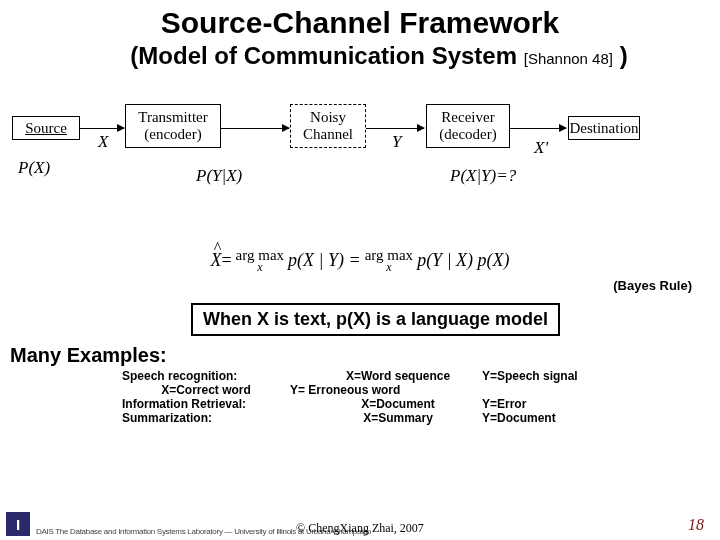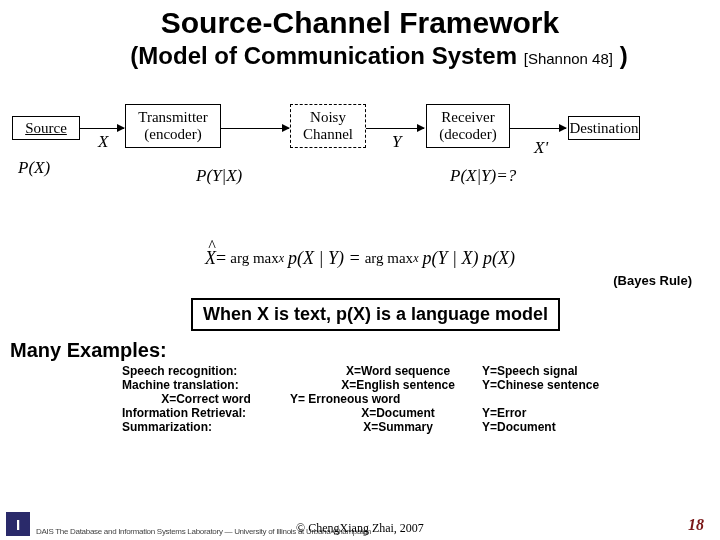--- a/index.html
+++ b/index.html
@@ -26,38 +26,38 @@
   .lX { left: 98px; top: 34px; }
   .lY { left: 392px; top: 34px; }
   .lXp { left: 534px; top: 40px; }
   .pX { left: 18px; top: 60px; }
   .pYX { left: 196px; top: 68px; }
   .pXY { left: 450px; top: 68px; }
   .formula { text-align: center; margin-top: 0px; }
   .formula-row { display: inline-flex; align-items: center; font-family: "Times New Roman", serif; font-size: 18px; }
   .hat { position: relative; display: inline-block; }
   .hat::before { content: "^"; position: absolute; left: 3px; top: -11px; font-size: 16px; }
-  .argmax { display: inline-flex; flex-direction: row; align-items: center; line-height: 0.95; margin: 0 4px; }
+  .argmax { display: inline-flex; flex-direction: column; align-items: center; line-height: 0.95; margin: 0 4px; }
   .argmax .top { font-size: 15px; }
   .argmax .bot { font-size: 12px; font-style: italic; }
   .bayes { text-align: right; font-weight: bold; font-size: 13px; padding-right: 28px; margin-top: 4px; }
   .boxline { text-align: center; margin-top: 10px; padding-left: 31px; }
   .boxline span { display: inline-block; border: 2px solid #000; padding: 4px 10px; font-weight: bold; font-size: 18px; }
   .examples { padding: 8px 10px 0 10px; }
   .ex-title { font-weight: bold; font-size: 20px; }
   .ex-table { margin-left: 112px; margin-top: 2px; font-weight: bold; font-size: 12px; }
   .ex-row { display: flex; }
   .ex-a { width: 192px; }
   .ex-b { width: 168px; text-align: center; }
   .ex-c { }
   .footer { position: absolute; bottom: 4px; left: 0; right: 0; display: flex; align-items: flex-end; }
   .logo { width: 24px; height: 24px; background: #2a2a6a; color: #fff; font-weight: bold; font-size: 15px; display: flex; align-items: center; justify-content: center; margin-left: 6px; }
   .logo-text { font-size: 8px; color: #444; margin-left: 6px; letter-spacing: -0.3px; }
   .copyright { position: absolute; left: 0; right: 0; text-align: center; font-size: 12px; font-family: "Times New Roman", serif; }
-  .pagenum { position: absolute; right: 16px; bottom: 2px; color: #7a1616; font-style: italic; font-family: "Times New Roman", serif; font-size: 16px; font-weight: bold; }
+  .pagenum { position: absolute; right: 16px; bottom: 2px; color: #7a1616; font-style: italic; font-family: "Times New Roman", serif; font-size: 16px; }
 </style>
 </head>
 <body>
 
 <div class="title-block">
   <div class="title">Source-Channel Framework</div>
   <div class="subtitle">
     <span>(Model of Communication System </span><span class="cite">[Shannon 48]</span><span class="paren"> )</span>
   </div>
 </div>
@@ -116,25 +116,20 @@
 
 <div class="examples">
   <div class="ex-title">Many Examples:</div>
   <div class="ex-table" id="ex-table">
       <div class="ex-row">
         <div class="ex-a">Speech recognition:</div>
         <div class="ex-b">X=Word sequence</div>
         <div class="ex-c">Y=Speech signal</div>
       </div>
       <div class="ex-row">
-        <div class="ex-a">Machine translation:</div>
-        <div class="ex-b">X=English sentence</div>
-        <div class="ex-c">Y=Chinese sentence</div>
-      </div>
-      <div class="ex-row">
         <div class="ex-b">X=Correct word</div>
         <div class="ex-c">Y= Erroneous word</div>
       </div>
       <div class="ex-row">
         <div class="ex-a">Information Retrieval:</div>
         <div class="ex-b">X=Document</div>
         <div class="ex-c">Y=Error</div>
       </div>
       <div class="ex-row">
         <div class="ex-a">Summarization:</div>

